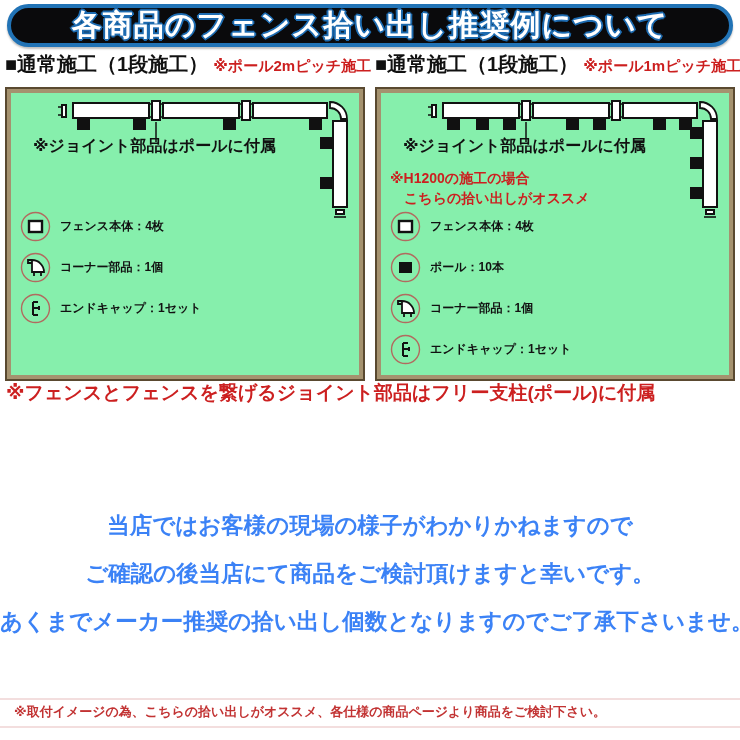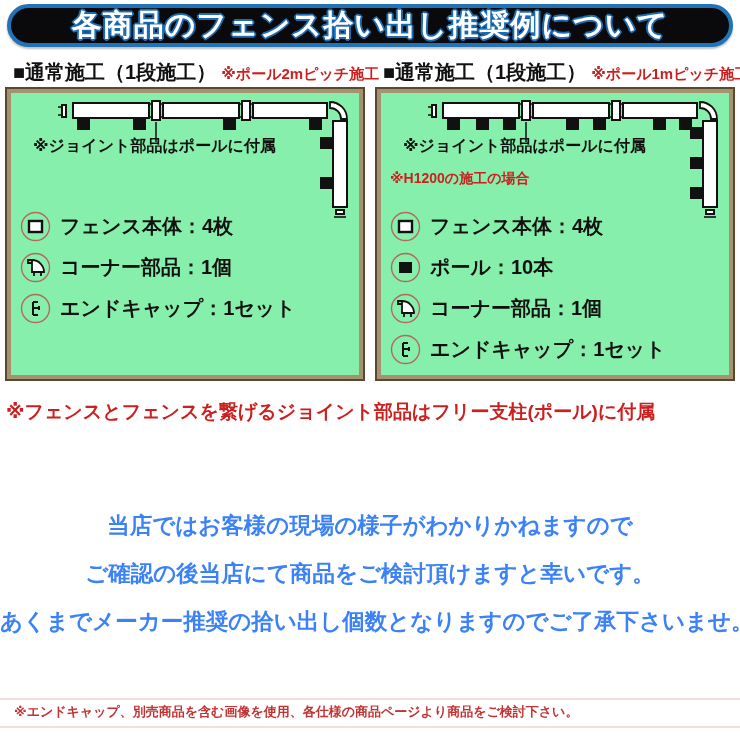--- a/index.html
+++ b/index.html
@@ -9,41 +9,41 @@
   
   .banner{position:absolute;left:7px;top:4px;width:726px;height:43px;box-sizing:border-box;
           background:#0a0a0c;border:4px solid #2173b6;border-radius:22px;
           display:flex;align-items:center;justify-content:center;
           box-shadow:0 2px 2px rgba(0,0,0,.25);}
   .banner-text{color:#ffffff;font-size:30px;font-weight:bold;letter-spacing:1px;white-space:nowrap;
           text-shadow:-2px 0 #1d6bb0,2px 0 #1d6bb0,0 -2px #1d6bb0,0 2px #1d6bb0,
                       -1px -1px #1d6bb0,1px -1px #1d6bb0,-1px 1px #1d6bb0,1px 1px #1d6bb0;}
 
   
-  .heading{position:absolute;top:59px;white-space:nowrap;font-size:20px;font-weight:bold;color:#111;margin-left:8px;}
+  .heading{position:absolute;top:51px;white-space:nowrap;font-size:20px;font-weight:bold;color:#111;}
   .heading.left{left:5px;} .heading.right{left:375px;}
   .heading-note{font-size:15px;font-weight:bold;color:#cc1f1f;margin-left:5px;}
 
   
   .frame{position:absolute;top:87px;width:360px;height:294px;box-sizing:border-box;background:#86efac;
          border:2px solid #5a4930;box-shadow:inset 0 0 0 4px #a5926f;}
   .frame.left{left:5px;} .frame.right{left:375px;}
   .diagram{position:absolute;left:6px;top:6px;width:346px;height:145px;}
   .joint-note{position:absolute;left:26px;top:47px;font-size:16px;font-weight:bold;color:#111;white-space:nowrap;}
   .h1200-note{position:absolute;left:13px;top:79px;font-size:14px;font-weight:bold;color:#cc1f1f;
               line-height:20px;white-space:nowrap;}
   .h1200-note .l2{padding-left:14px;}
 
   .items{position:absolute;left:13px;top:122px;display:flex;flex-direction:column;gap:10px;}
   .item{display:flex;align-items:center;gap:9px;height:31px;}
-  .item-label{font-size:20px;font-weight:bold;color:#111;white-space:nowrap;}
+  .item-label{font-size:12px;font-weight:bold;color:#111;white-space:nowrap;}
   .ic{width:31px;height:31px;flex:0 0 31px;}
 
   
-  .red-notes{position:absolute;left:6px;top:396px;font-size:19px;font-weight:bold;color:#cc2020;
+  .red-notes{position:absolute;left:6px;top:377px;font-size:19px;font-weight:bold;color:#cc2020;
              line-height:31px;white-space:nowrap;}
 
   
   .paragraphs{position:absolute;left:0;top:502px;width:740px;text-align:center;
               font-size:22.5px;font-weight:bold;color:#3b82f6;line-height:48px;white-space:nowrap;}
 
   
   .footer-rule{position:absolute;left:0;width:740px;height:2px;background:#f3dede;}
   .footer-rule.top{top:698px;} .footer-rule.bottom{top:726px;}
   .footer-note{position:absolute;left:14px;top:703px;font-size:13px;font-weight:bold;
@@ -168,20 +168,21 @@
       <rect class="pole" x="270" y="24" width="13" height="11"></rect>
       <rect class="pole" x="296" y="24" width="13" height="11"></rect>
       <rect class="pole" x="307" y="32" width="12" height="12"></rect>
       <rect class="pole" x="307" y="62" width="12" height="12"></rect>
       <rect class="pole" x="307" y="92" width="12" height="12"></rect>
       <path class="ln" stroke-width="1.5" d="M143 27 v20"></path>
     </svg>
     <div class="joint-note">※ジョイント部品はポールに付属</div>
     <div class="h1200-note">
       <div class="l1">※H1200の施工の場合</div>
+      <div class="l2">こちらの拾い出しがオススメ</div>
     </div>
 
     <div class="items">
       <div class="item">
         <svg class="ic" viewBox="0 0 31 31">
           <circle cx="15.5" cy="15.5" r="14" fill="none" stroke="#b26a5f" stroke-width="1.4"></circle>
           <rect x="9" y="10" width="13" height="11" fill="#fff" stroke="#111" stroke-width="2.4"></rect>
         </svg>
         <span class="item-label">フェンス本体：4枚</span>
       </div>
@@ -214,16 +215,16 @@
     <div>※フェンスとフェンスを繋げるジョイント部品はフリー支柱(ポール)に付属</div>
   </div>
 
   <div class="paragraphs">
     <div>当店ではお客様の現場の様子がわかりかねますので</div>
     <div>ご確認の後当店にて商品をご検討頂けますと幸いです。</div>
     <div>あくまでメーカー推奨の拾い出し個数となりますのでご了承下さいませ。</div>
   </div>
 
   <div class="footer-rule top"></div>
-  <div class="footer-note">※エンドキャップ、別売商品を含む画像を使用、各仕様の商品ページより商品をご検討下さい。</div>
+  <div class="footer-note">※取付イメージの為、こちらの拾い出しがオススメ、各仕様の商品ページより商品をご検討下さい。</div>
   <div class="footer-rule bottom"></div>
 
 </div>
 
 </body></html>

